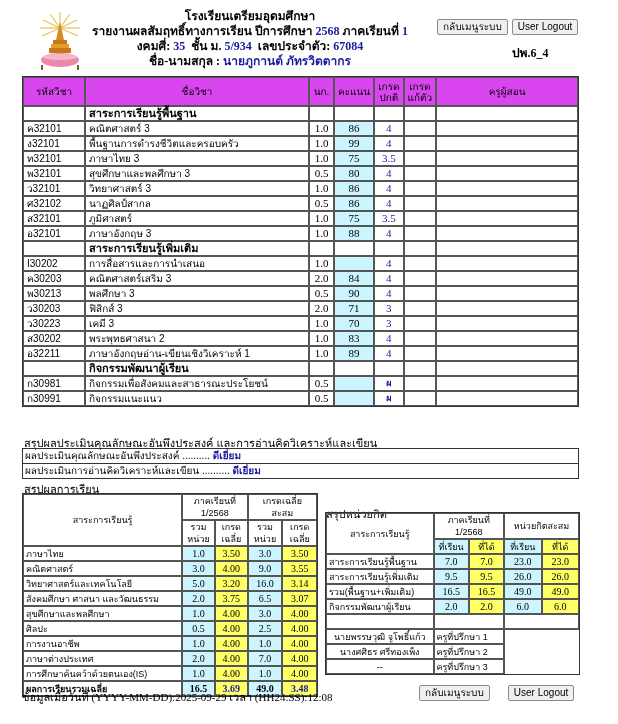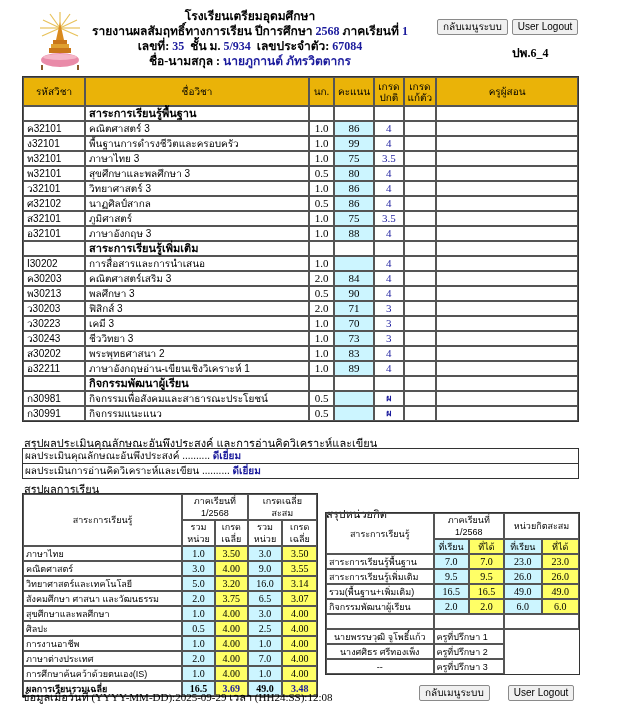--- a/index.html
+++ b/index.html
@@ -67,21 +67,21 @@
   }
   .main-table td, .main-table th {
     border: 1px solid #555;
     height: 15px;
     padding: 0 3px;
     font-size: 11px;
     line-height: 13px;
     white-space: nowrap;
   }
   .main-table th {
-    background: #eab308;
+    background: #d946ef;
     font-family: "Liberation Sans", sans-serif;
     font-weight: normal;
     font-size: 10px;
     height: 29px;
     line-height: 11px;
   }
   .main-table td.group {
     font-family: "Liberation Sans", sans-serif;
     font-weight: bold;
     font-size: 11px;
@@ -209,21 +209,21 @@
 
   <div class="title-block">
     <div>โรงเรียนเตรียมอุดมศึกษา</div>
     <div>
       <span>รายงานผลสัมฤทธิ์ทางการเรียน ปีการศึกษา</span>
       <span class="blue">2568</span>
       <span>ภาคเรียนที่</span>
       <span class="blue">1</span>
     </div>
     <div>
-      <span>เลขที่:</span>
+      <span>งคมศี่:</span>
       <span class="blue">35</span>
       &nbsp;<span>ชั้น ม.</span>
       <span class="blue">5/934</span>
       &nbsp;<span>เลขประจำตัว:</span>
       <span class="blue">67084</span>
     </div>
     <div>
       <span>ชื่อ-นามสกุล :</span>
       <span class="blue">นายภูกานต์  ภัทรวิตตากร</span>
     </div>
@@ -382,29 +382,20 @@
         <td class="score">71</td>
         <td class="grade">3</td>
         <td></td>
         <td></td>
       </tr>
       <tr>
         <td class="code">ว30223</td>
         <td class="name">เคมี 3</td>
         <td class="num">1.0</td>
         <td class="score">70</td>
-        <td class="grade">3</td>
-        <td></td>
-        <td></td>
-      </tr>
-      <tr>
-        <td class="code">ว30243</td>
-        <td class="name">ชีววิทยา 3</td>
-        <td class="num">1.0</td>
-        <td class="score">73</td>
         <td class="grade">3</td>
         <td></td>
         <td></td>
       </tr>
       <tr>
         <td class="code">ส30202</td>
         <td class="name">พระพุทธศาสนา 2</td>
         <td class="num">1.0</td>
         <td class="score">83</td>
         <td class="grade">4</td>

